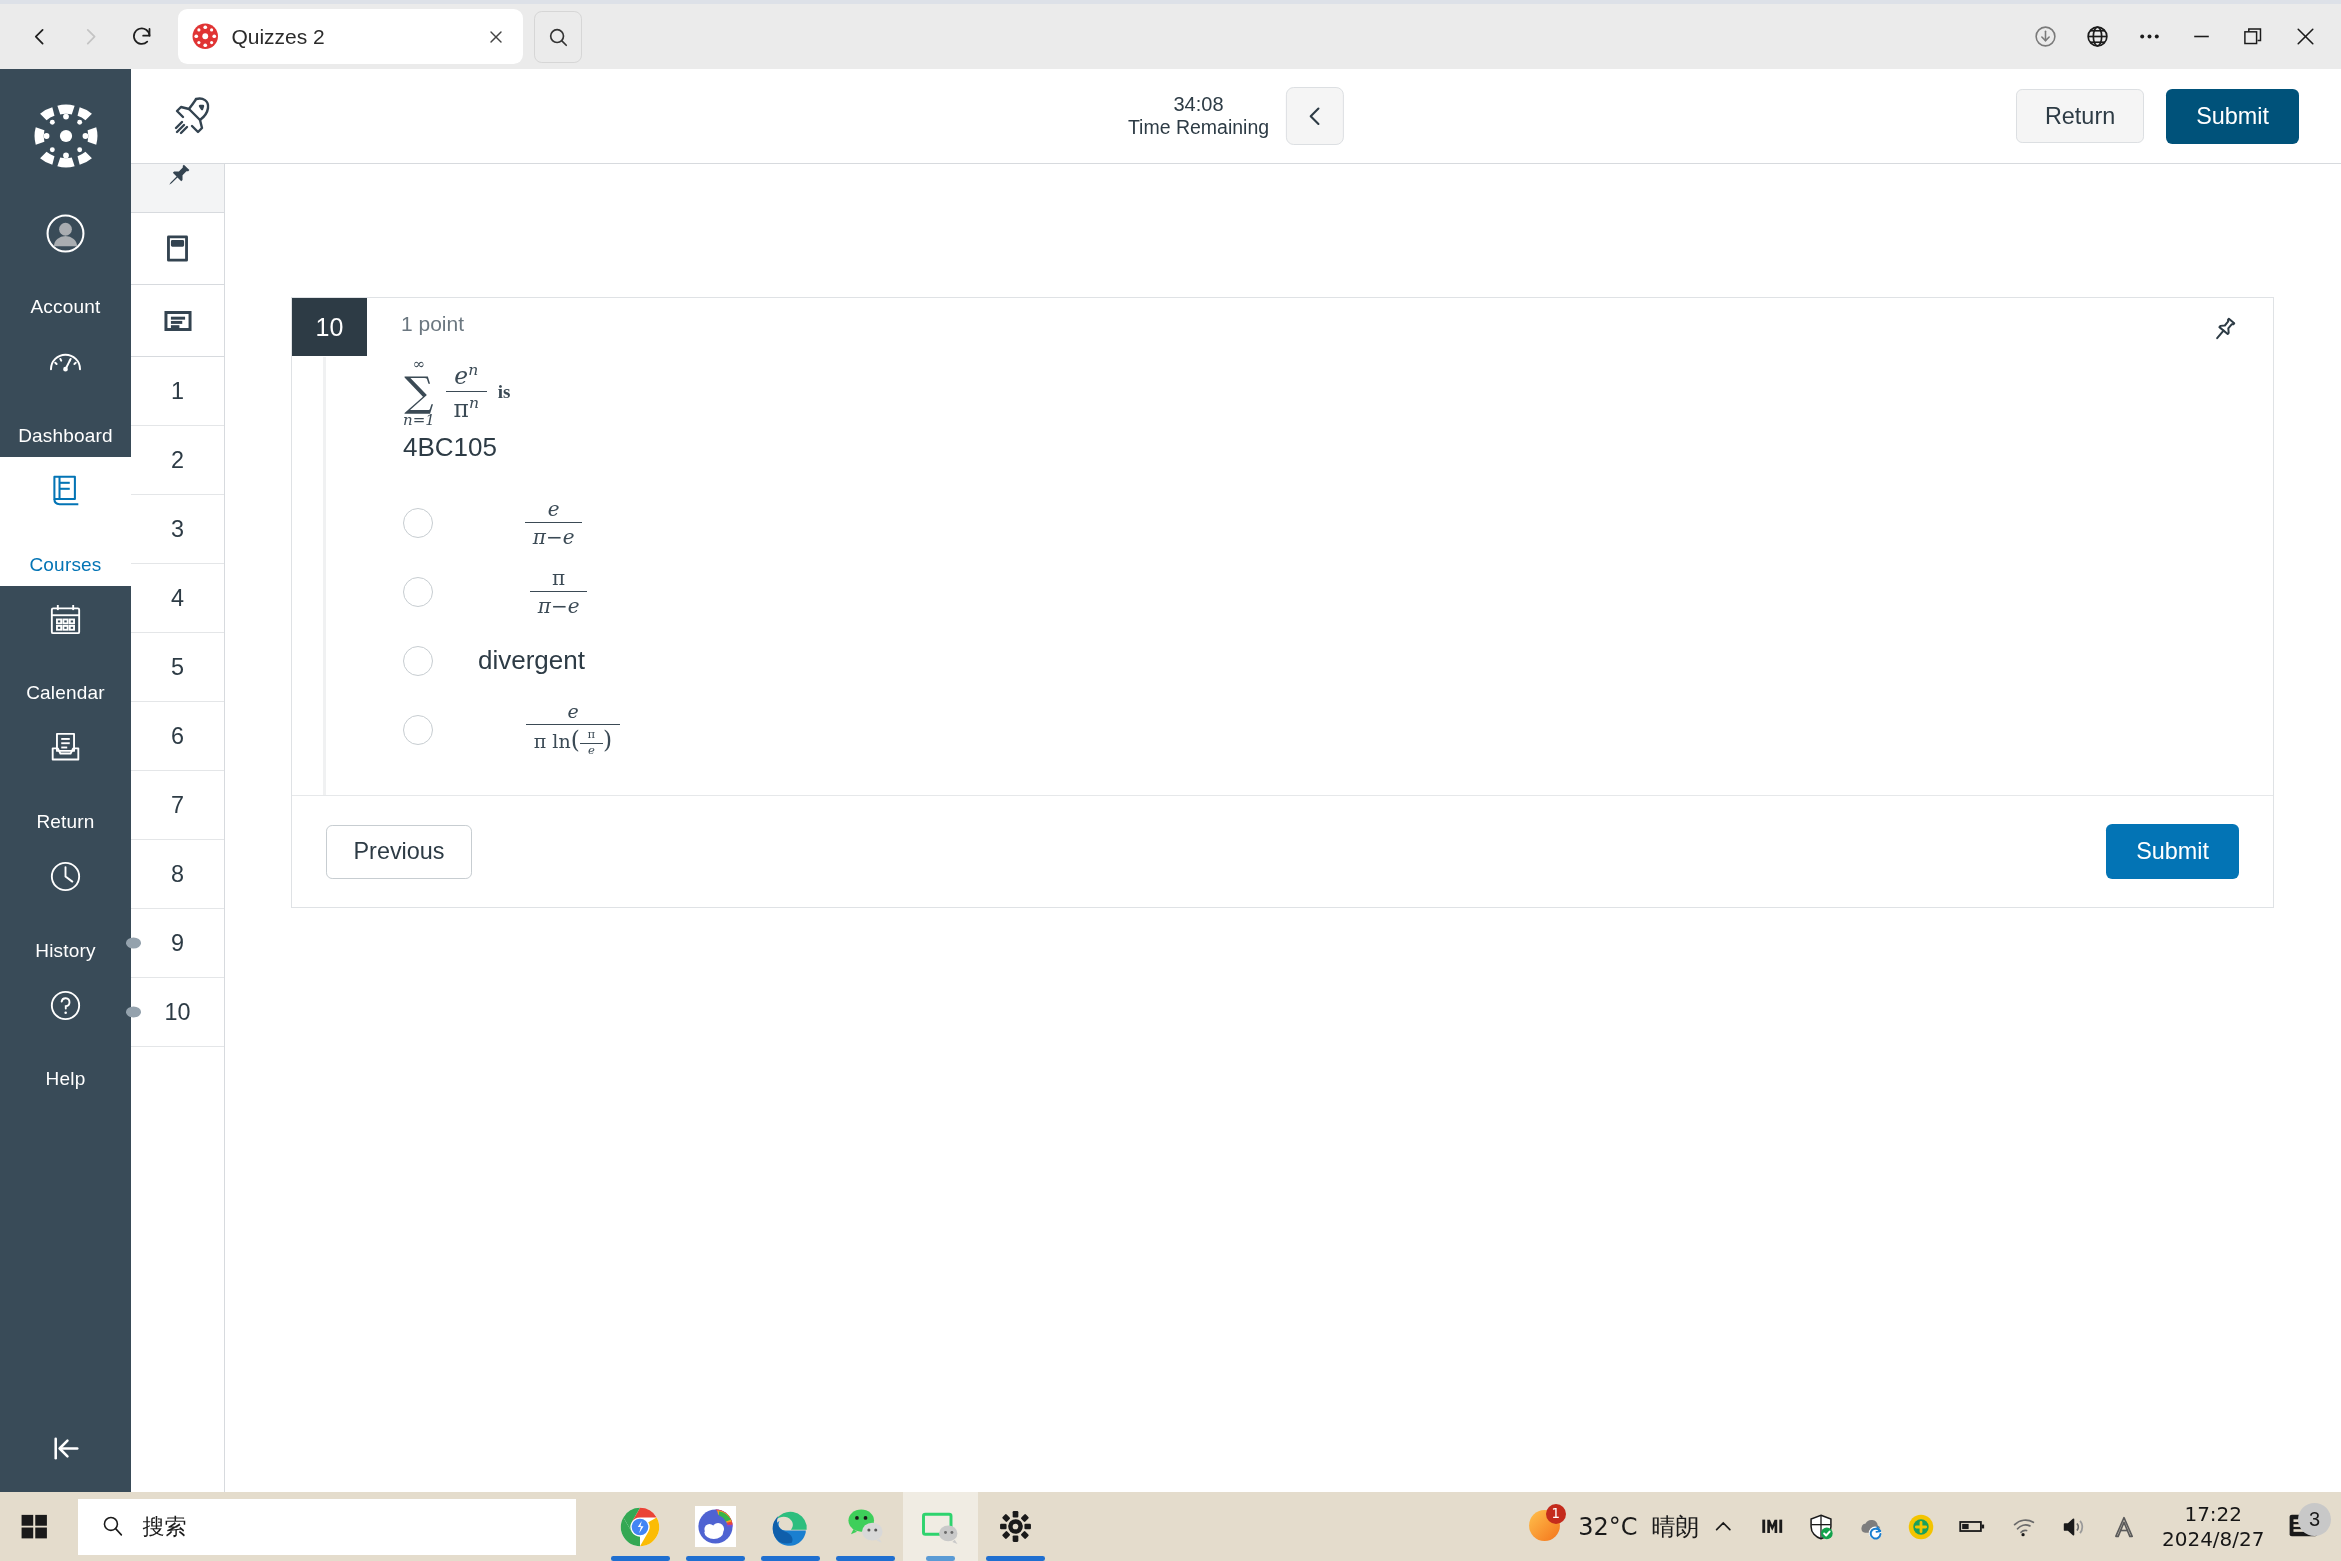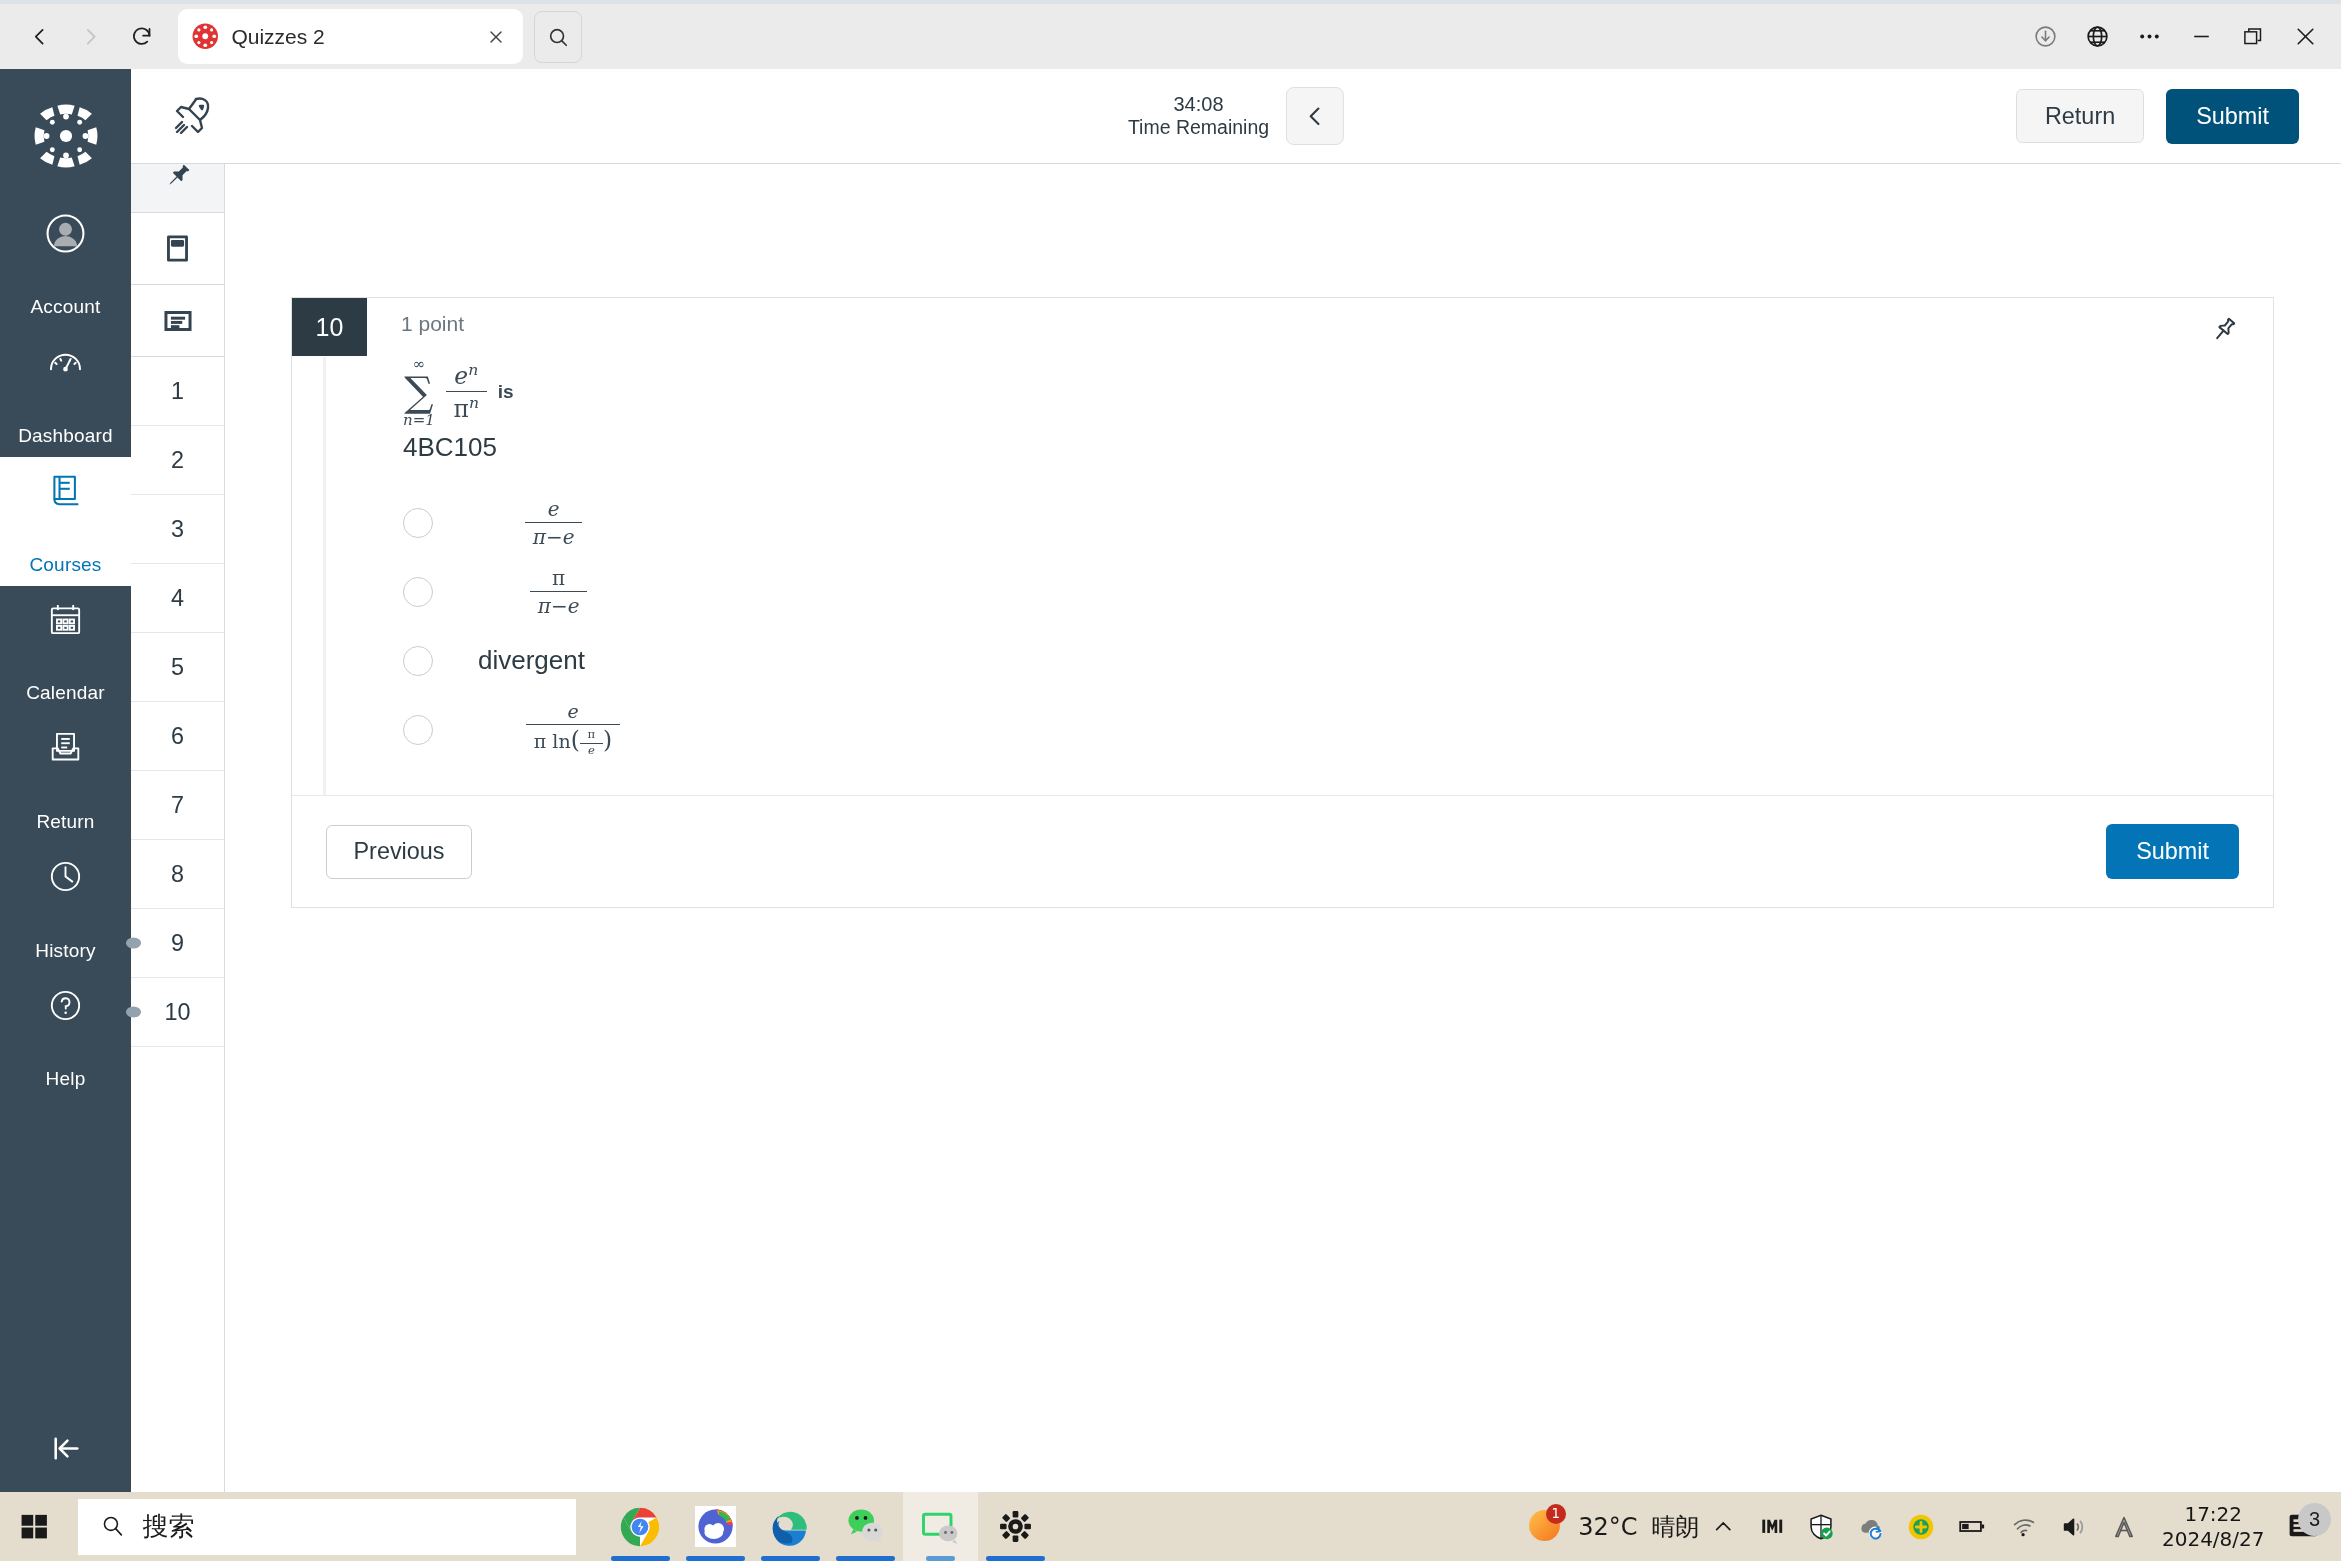--- a/index.html
+++ b/index.html
@@ -151,21 +151,21 @@
   .answer-content { margin-left: 45px; font-size: 26px; color: #2D3B45; display: flex; align-items: center; }
 
   
   .mth { font-family: "DejaVu Serif", serif; font-style: italic; color: #3b4a55; }
   .frac { display: inline-flex; flex-direction: column; align-items: center; vertical-align: middle; line-height: 1; }
   .frac .num { padding: 0 7.8px 3.1px 7.8px; }
   .frac .den { padding: 3.9px 7.8px 0 7.8px; border-top: 1.6px solid #3b4a55; }
   .sum-block { display: inline-flex; flex-direction: column; align-items: center; line-height: 1; font-family: "DejaVu Serif", serif; color: #3b4a55;}
   .sum-lim { font-size: 15px; font-style: italic; }
   .sum-sym { font-size: 41px; font-style: normal; }
-  .is-word { font-family: Liberation Sans, sans-serif; font-weight: bold; font-style: normal; font-size: 19px; color: #3b4a55; text-align: right; }
+  .is-word { font-family: Liberation Serif, serif; font-weight: bold; font-style: normal; font-size: 19px; color: #3b4a55; text-align: right; }
 
   .q-footer {
     border-top: 0.8px solid #e6e8ea; padding: 28px 34px; display: flex; align-items: center;
   }
   .btn-previous {
     background: #ffffff; border: 0.8px solid #c7cdd1; border-radius: 6.2px;
     font-size: 23.4px; color: #2D3B45; padding: 12.5px 26.5px; cursor: pointer;
     font-family: "Liberation Sans", sans-serif;
   }
   .btn-submit-card {
@@ -178,21 +178,21 @@
   .taskbar {
     position: absolute; left: 0; bottom: 0; width: 2342px; height: 69px;
     background: #e4dccc;
     display: flex; align-items: center;
   }
   .start-btn { width: 69px; height: 69px; display: flex; align-items: center; justify-content: center; cursor: pointer; }
   .tb-search {
     width: 498px; height: 56px; background: #ffffff; margin-left: 9.4px;
     display: flex; align-items: center; gap: 17px; padding-left: 22px; cursor: text;
   }
-  .tb-search-text { font-size: 26px; color: #1a1a1a; font-family: "DejaVu Sans", sans-serif; }
+  .tb-search-text { font-size: 22px; color: #1a1a1a; font-family: "DejaVu Sans", sans-serif; }
   .tb-apps { display: flex; align-items: center; margin-left: 26.5px; height: 69px; }
   .tb-app {
     width: 75px; height: 69px; display: flex; align-items: center; justify-content: center;
     position: relative; cursor: pointer;
   }
   .tb-app.active-app { background: rgba(255,255,255,.45); }
   .tb-app .underline {
     position: absolute; bottom: 0; left: 7.8px; right: 7.8px; height: 4.7px; background: #1f6fd0; border-radius: 2.3px;
   }
   .tb-app .underline.short { left: 23.4px; right: 23.4px; background: #5b9bd5; }

